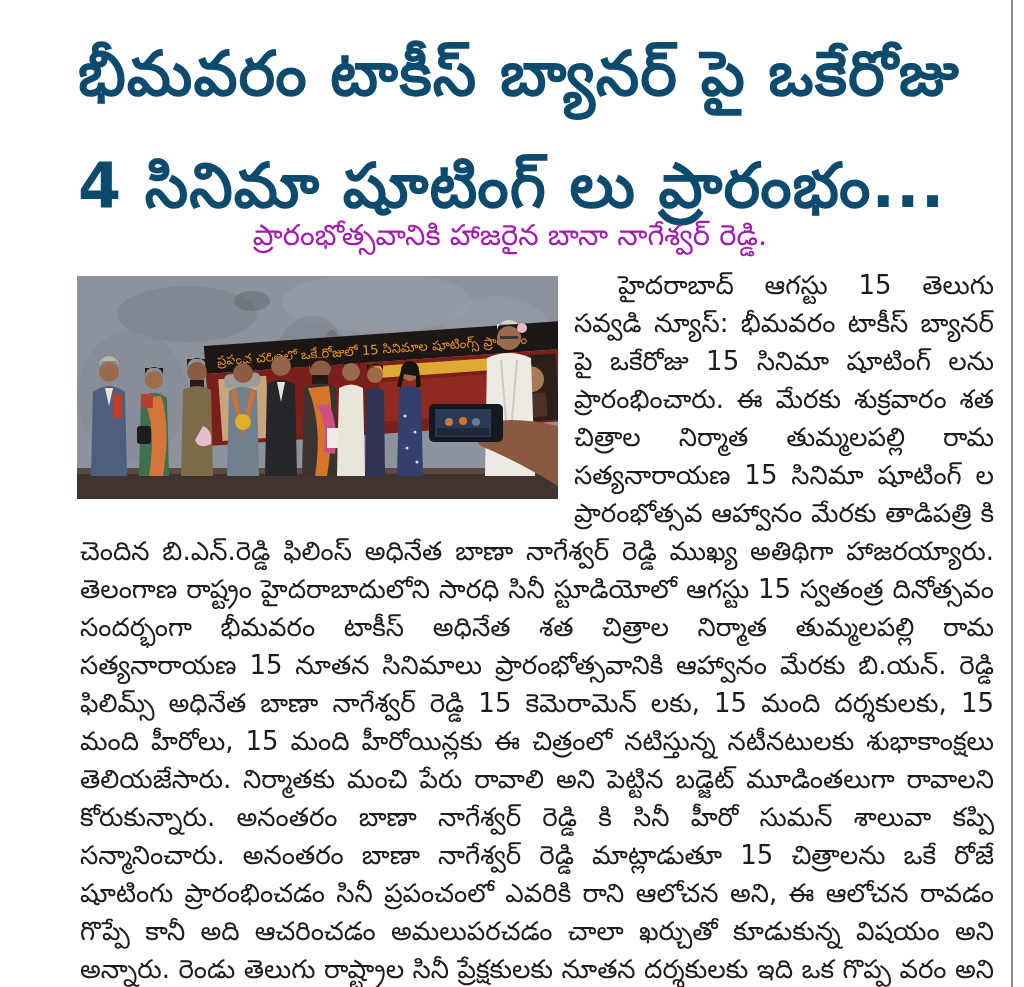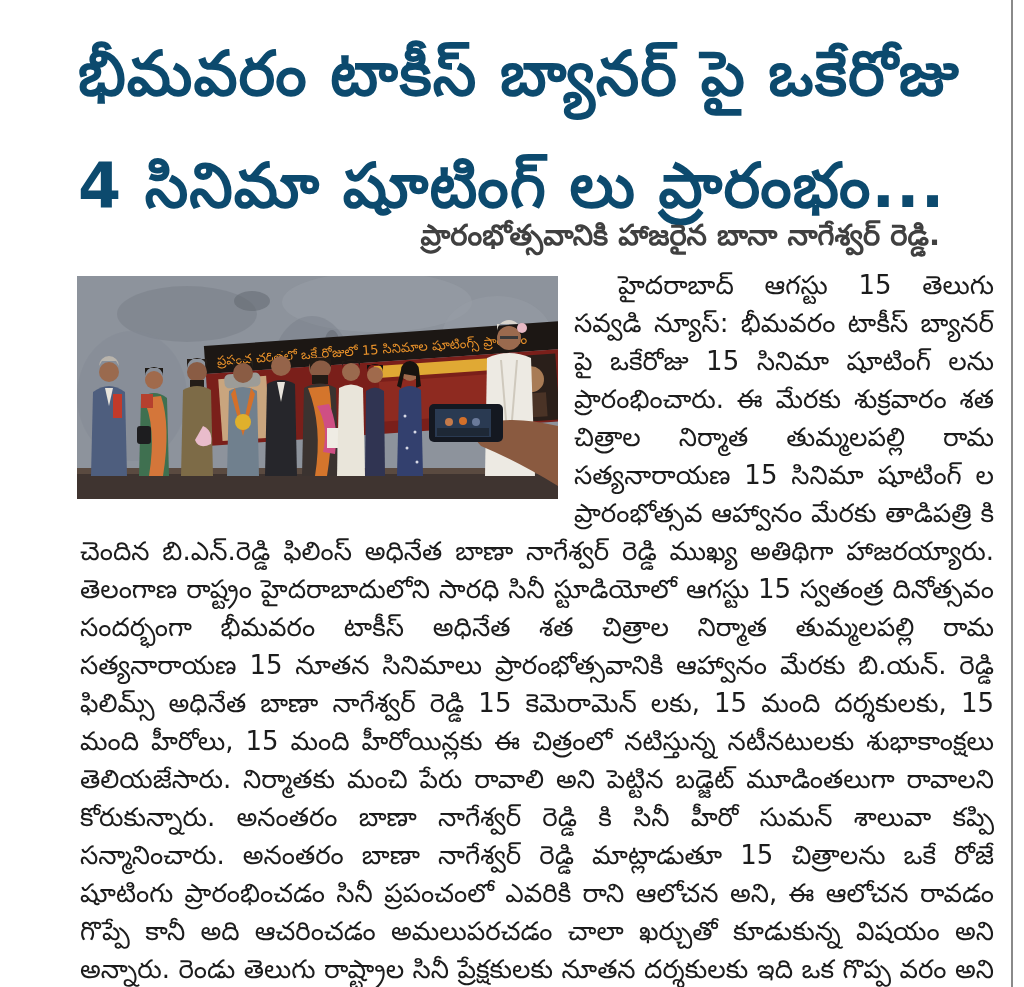--- a/index.html
+++ b/index.html
@@ -42,24 +42,24 @@
     color: #0c4a6e;
     letter-spacing: 1px;
     white-space: nowrap;
   }
   .headline .hl-line { height: 112px; }
 
   .subheadline {
     position: absolute;
     left: 80px; top: 218px;
     width: 860px;
-    text-align: right;
+    text-align: center;
     font-size: 29px;
-    font-weight: 700;
-    color: #404040;
+    font-weight: 400;
+    color: #a21caf;
     white-space: nowrap;
   }
 
   .article {
     position: absolute;
     left: 80px; top: 266px;
     width: 914px;
   }
   .photo-wrap {
     float: left;

